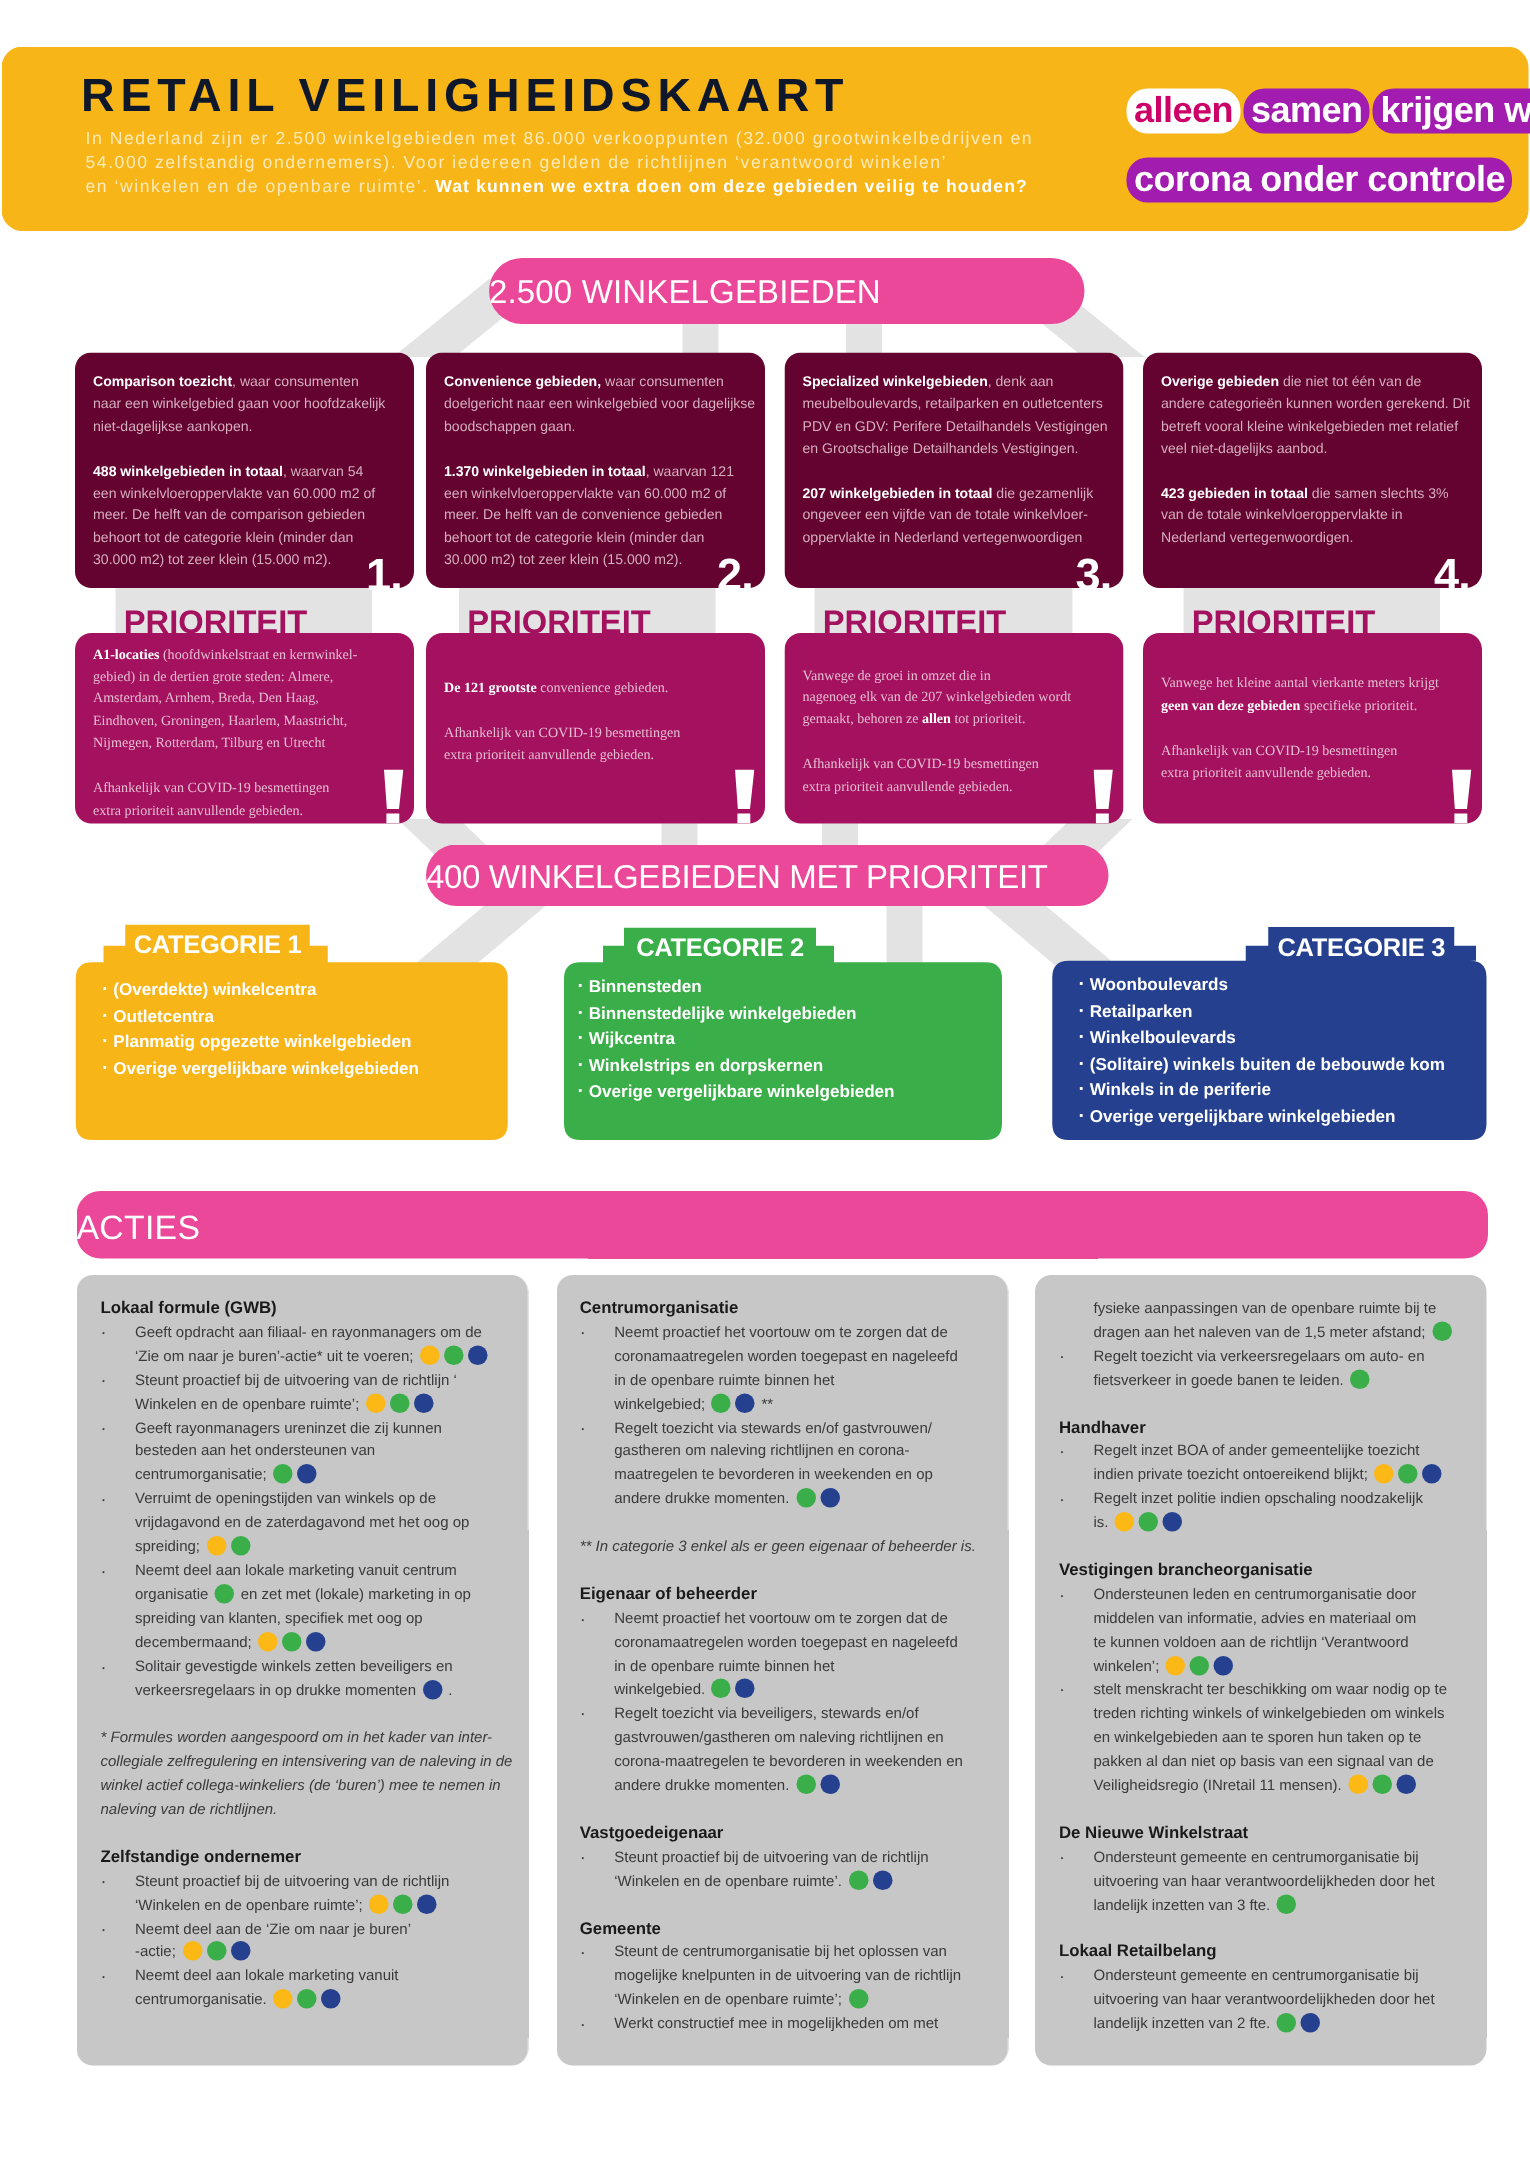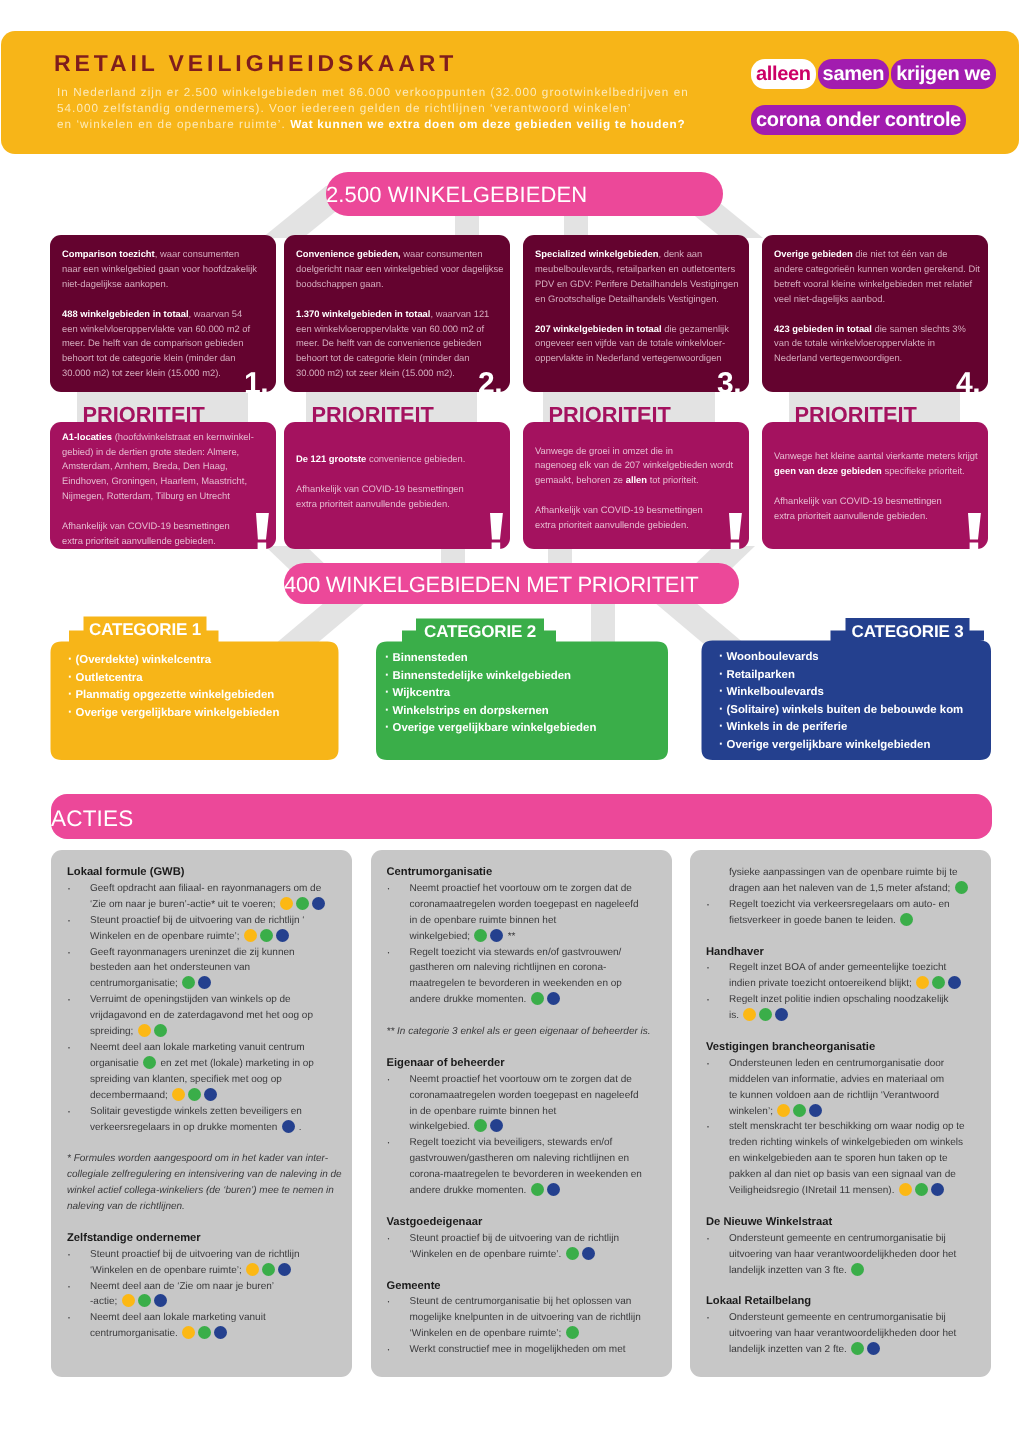--- a/index.html
+++ b/index.html
@@ -7,30 +7,30 @@
        font-family:"Liberation Sans",sans-serif;
        -webkit-font-smoothing:antialiased;text-rendering:geometricPrecision;}
   .page{position:absolute;left:0;top:0;width:1020px;height:1442px;}
   body *{text-shadow:0 0 0 rgba(0,0,0,0);}
   .tcard,.pcard,.acol,.band,.hdr,.cat-body,.cat-tab-lbl,.pri-label,.tnum,.pad{transform:translateZ(0);}
   #flow{position:absolute;left:0;top:0;width:1020px;height:1442px;}
 
   
   .hdr{position:absolute;left:1px;top:31px;width:1018px;height:123px;
        background:#F7B518;border-radius:14px;}
-  .hdr-title{position:absolute;left:53px;top:21px;font-size:23px;font-weight:bold;
-       letter-spacing:3.9px;color:#7f1d1d;line-height:23px;}
+  .hdr-title{position:absolute;left:53px;top:21px;font-size:31px;font-weight:bold;
+       letter-spacing:3.9px;color:#0f172a;line-height:23px;}
   .hdr-intro{position:absolute;left:56px;top:54px;font-size:11.7px;color:#FDEAB8;
        line-height:15.8px;letter-spacing:1.05px;}
   .hdr-intro b{color:#fff;font-weight:bold;letter-spacing:0.75px;}
 
   .logo{position:absolute;left:750px;top:28px;width:247px;}
   .logo-row{display:flex;}
   .logo-row2{justify-content:flex-start;margin-top:16px;padding-right:13px;}
-  .lg{font-size:20px;font-weight:bold;line-height:20px;padding:5px 5px 5px 5px;
+  .lg{font-size:24px;font-weight:bold;line-height:20px;padding:5px 5px 5px 5px;
       letter-spacing:-0.35px;white-space:nowrap;border-radius:14px;}
   .lg-w{background:#fff;color:#CC0066;}
   .lg-m{background:#a21caf;color:#fff;}
   .logo-row1 .lg + .lg{margin-left:2px;}
 
   
   .band{position:absolute;background:#ec4899;border-radius:22px;color:#fff;
         font-weight:normal;text-align:left;}
   .band-2500{left:326px;top:172px;width:397px;height:44px;line-height:45px;font-size:22px;letter-spacing:0.1px;}
   .band-400{left:284px;top:563px;width:455px;height:41px;line-height:44px;font-size:22px;letter-spacing:-0.25px;}
@@ -42,21 +42,21 @@
   .tcard .inner{padding:12px 2px 0 12px;}
   .tcard b{color:#fff;font-weight:bold;}
   .tcard p{margin:0;white-space:nowrap;}
   .tcard p+p{margin-top:14.9px;}
   .tnum{position:absolute;right:8px;bottom:-7px;color:#fff;font-size:30px;font-weight:bold;line-height:30px;letter-spacing:-0.5px;}
   .pri-label{position:absolute;top:404px;color:#A4125F;font-size:21.8px;font-weight:bold;line-height:21.8px;}
   .pcard{position:absolute;top:422px;width:226px;height:127px;background:#A4125F;
          border-radius:11px;color:#E6BDD2;font-size:9.4px;line-height:14.9px;}
   .pcard .inner{padding:0 2px 0 12px;width:100%;box-sizing:border-box;}
   .pcard b{color:#fff;font-weight:bold;}
-  .pcard p{margin:0;white-space:nowrap;}
+  .pcard p{margin:0;white-space:nowrap;font-family:Liberation Serif, serif;}
   .pcard p+p{margin-top:14.9px;}
   .excl{position:absolute;right:7.5px;bottom:0px;width:13px;height:36px;}
 
   
   .catsvg{position:absolute;left:0;top:0;width:1020px;height:1442px;}
   .cat-tab-lbl{position:absolute;color:#fff;font-weight:bold;font-size:17px;line-height:17px;white-space:nowrap;text-align:center;letter-spacing:-0.2px;}
   .cat-body{position:absolute;color:#fff;font-size:11.4px;font-weight:bold;line-height:17.5px;}
   .cat-body div{white-space:nowrap;height:17.5px;}
   .cbul{font-size:13px;line-height:0;}
 

